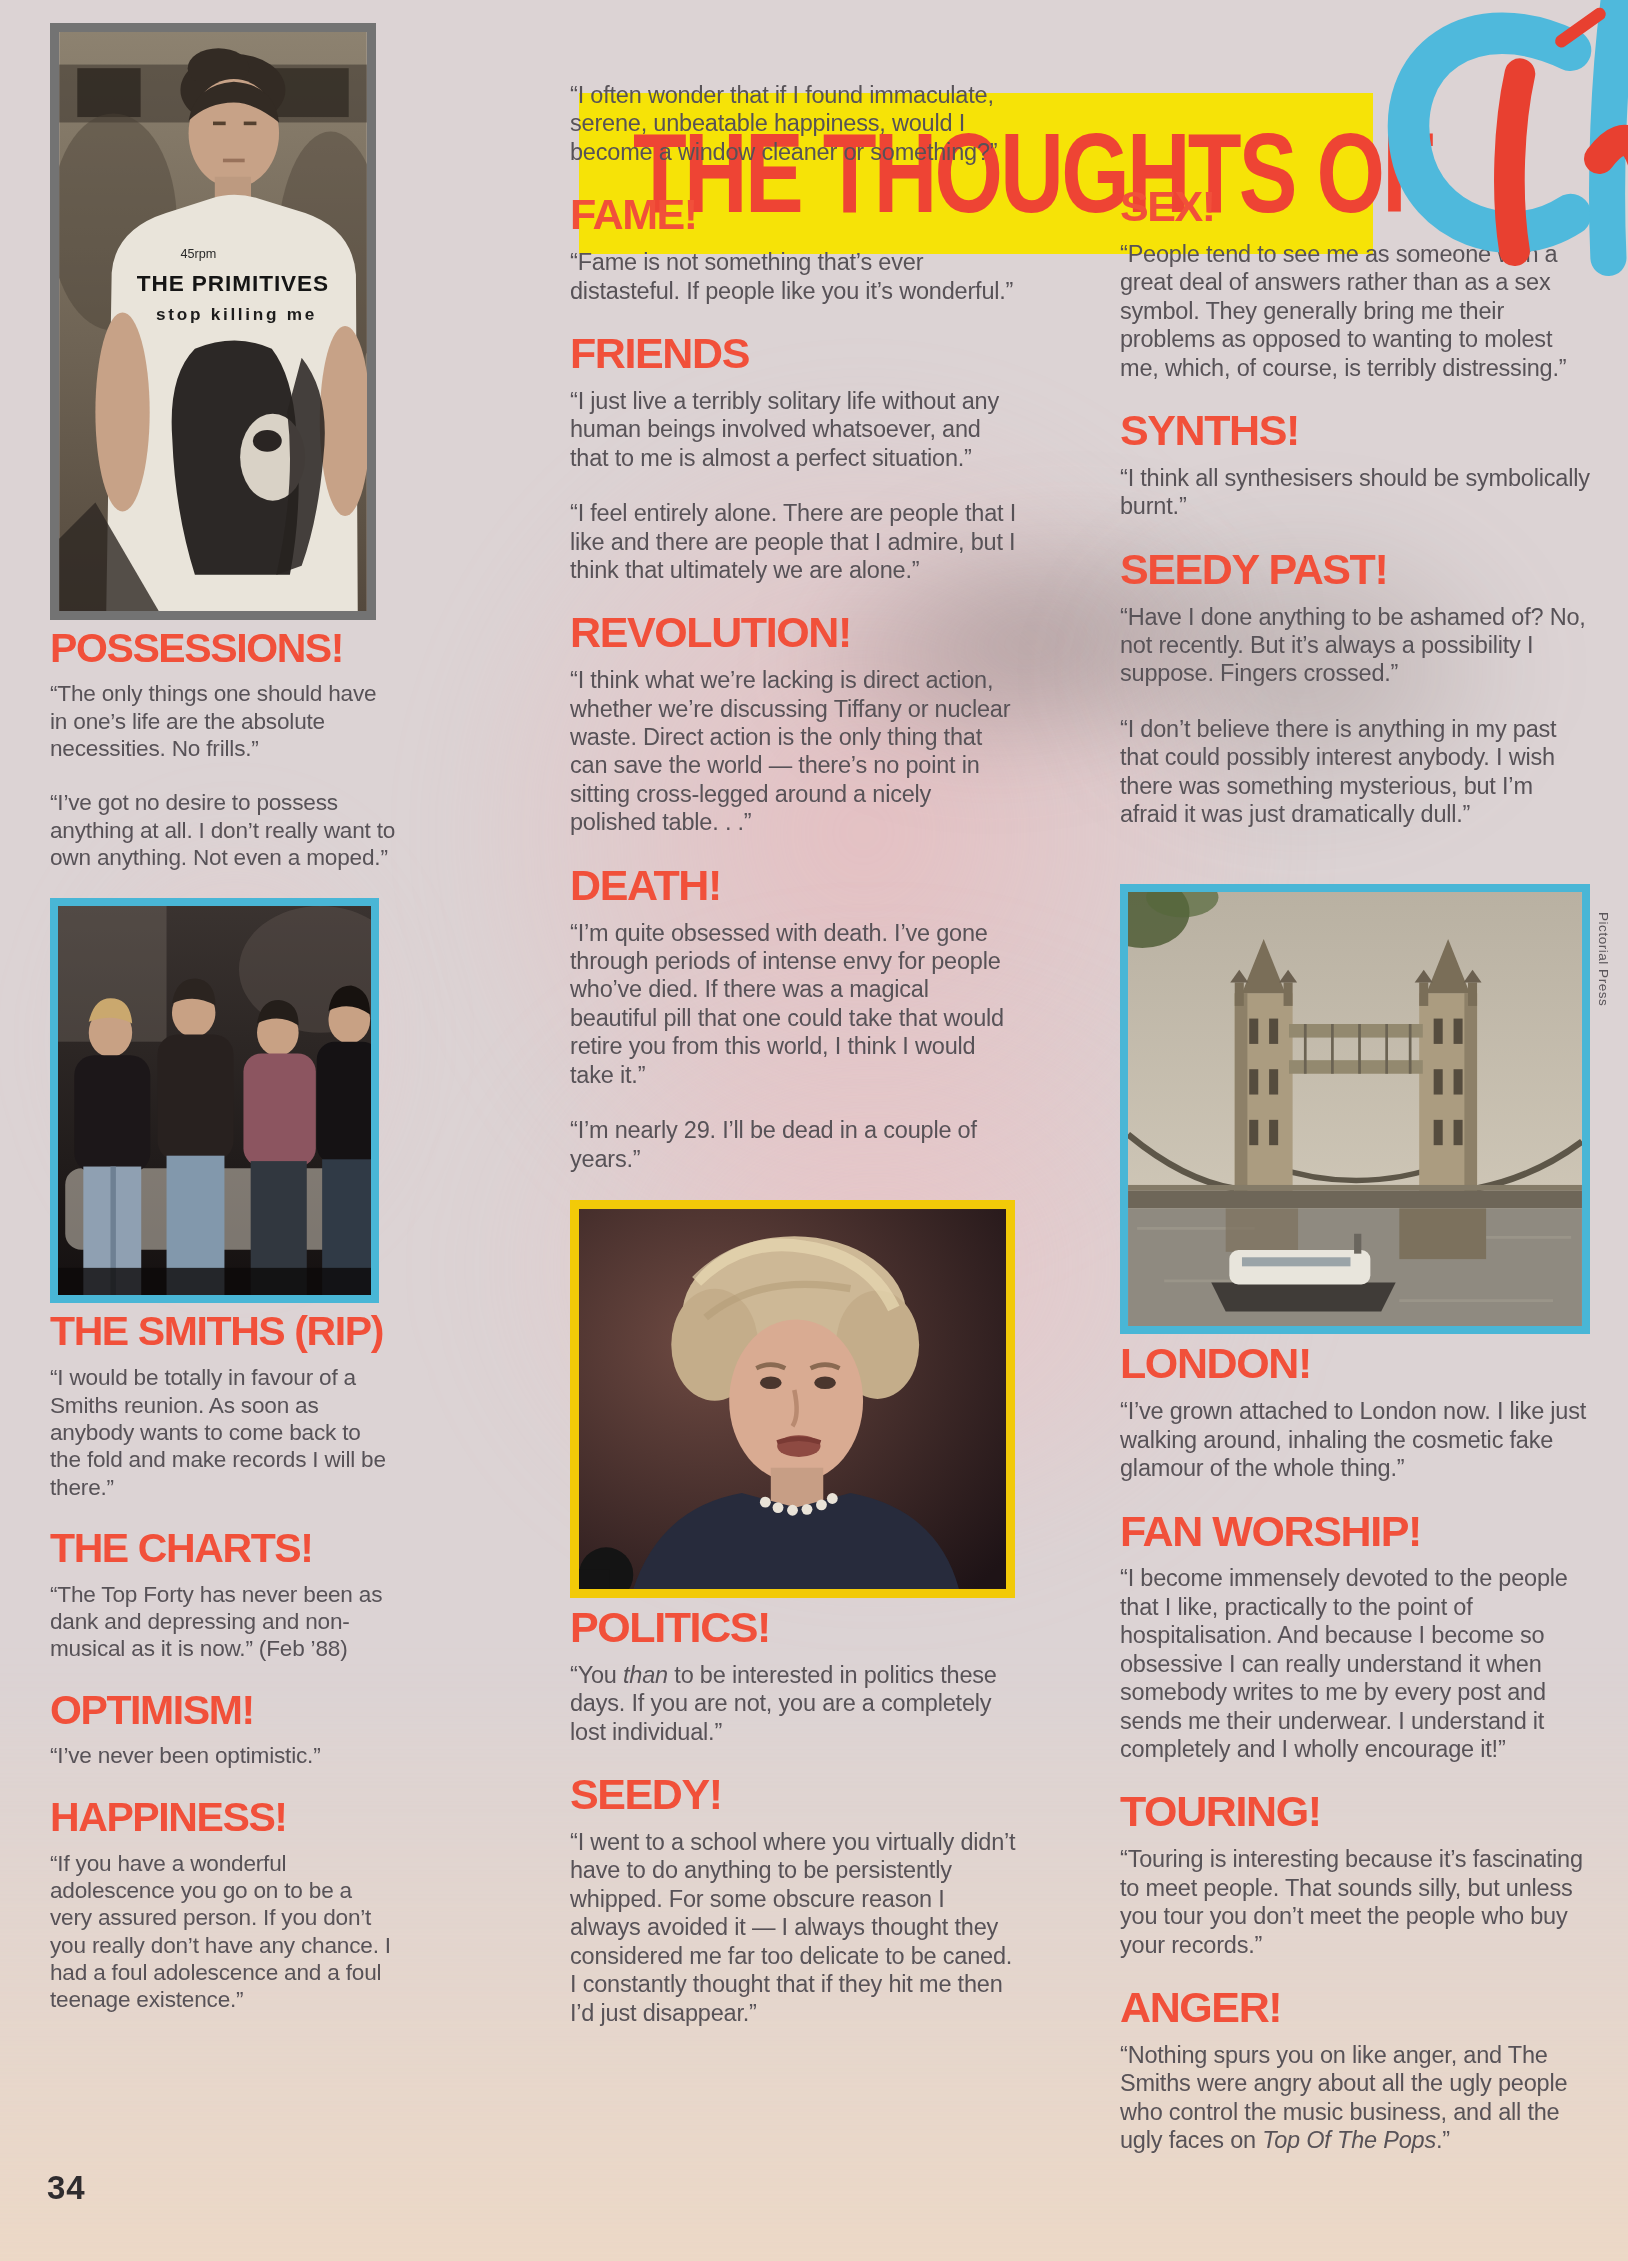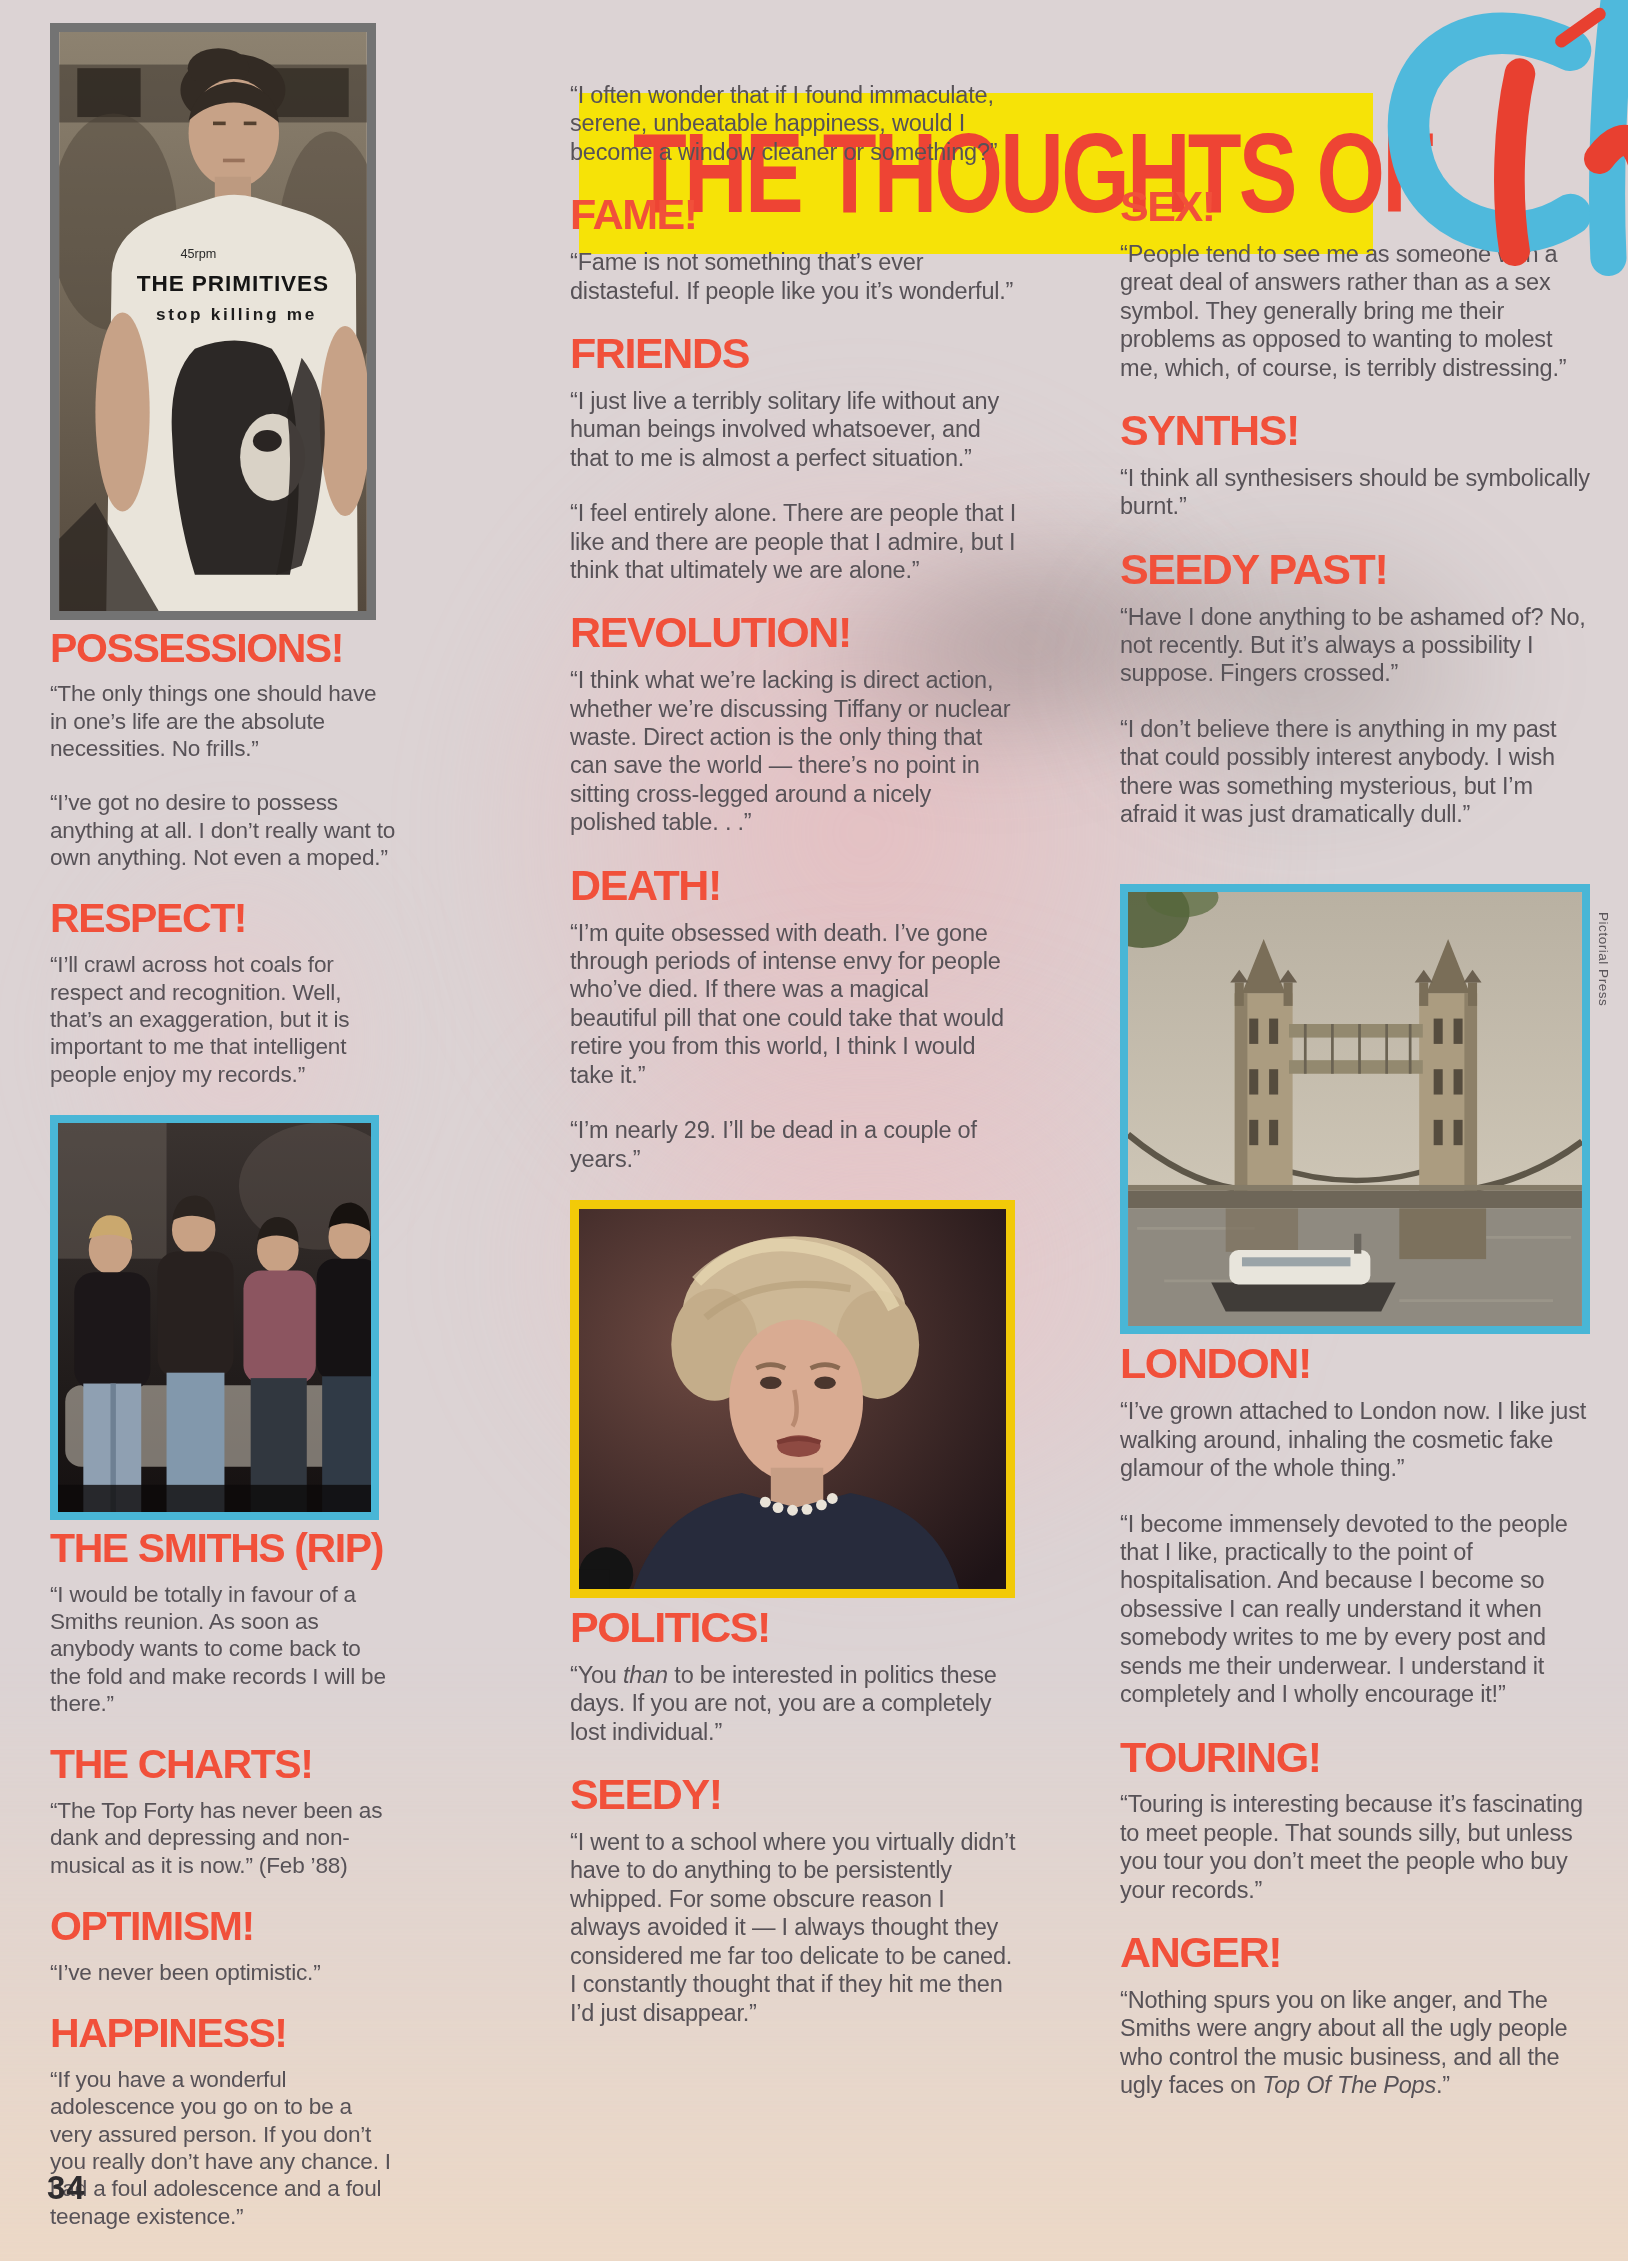--- a/index.html
+++ b/index.html
@@ -129,24 +129,20 @@
         <path d="M 268 360 Q 300 400 292 470 Q 286 540 268 590 L 240 600 Q 262 500 252 420 Z" fill="#272220" opacity=".85"></path>
       </svg>
     </figure>
 
     <section class="sec">
       <h2 class="hd">POSSESSIONS!</h2>
       <p class="body">“The only things one should have in one’s life are the absolute necessities. No frills.”</p>
       <p class="body">“I’ve got no desire to possess anything at all. I don’t really want to own anything. Not even a moped.”</p>
     </section>
 
-    <section class="sec">
-      <h2 class="hd">RESPECT!</h2>
-      <p class="body">“I’ll crawl across hot coals for respect and recognition. Well, that’s an exaggeration, but it is important to me that intelligent people enjoy my records.”</p>
-    </section>
 
     <figure class="photo photo-smiths">
       <svg viewBox="0 0 346 430" width="313" height="389">
         <defs>
           <linearGradient id="sg" x1="0" y1="0" x2="0" y2="1">
             <stop offset="0" stop-color="#3a3330"></stop>
               <stop offset="1" stop-color="#141010"></stop>
           </linearGradient>
         </defs>
         <rect width="346" height="430" fill="url(#sg)"></rect>
@@ -371,20 +367,21 @@
         <rect x="250" y="378" width="8" height="22" fill="#6a665e"></rect>
       </svg>
     </figure>
 
     <section class="sec">
       <h2 class="hd">LONDON!</h2>
       <p class="body">“I’ve grown attached to London now. I like just walking around, inhaling the cosmetic fake glamour of the whole thing.”</p>
     </section>
 
     <section class="sec">
+      <h2 class="hd">FAN WORSHIP!</h2>
       <p class="body">“I become immensely devoted to the people that I like, practically to the point of hospitalisation. And because I become so obsessive I can really understand it when somebody writes to me by every post and sends me their underwear. I understand it completely and I wholly encourage it!”</p>
     </section>
 
     <section class="sec">
       <h2 class="hd">TOURING!</h2>
       <p class="body">“Touring is interesting because it’s fascinating to meet people. That sounds silly, but unless you tour you don’t meet the people who buy your records.”</p>
     </section>
 
     <section class="sec">
       <h2 class="hd">ANGER!</h2>

